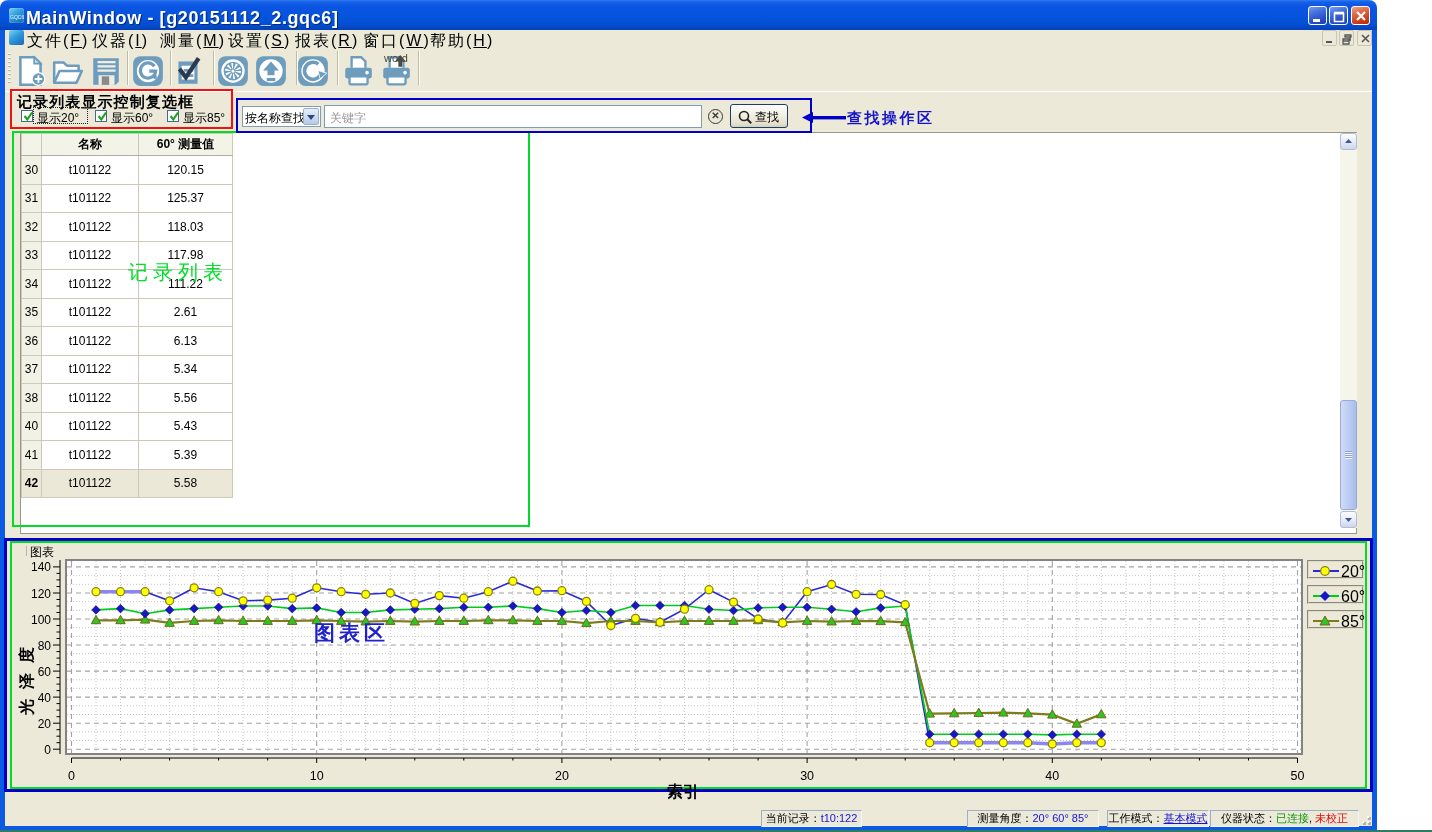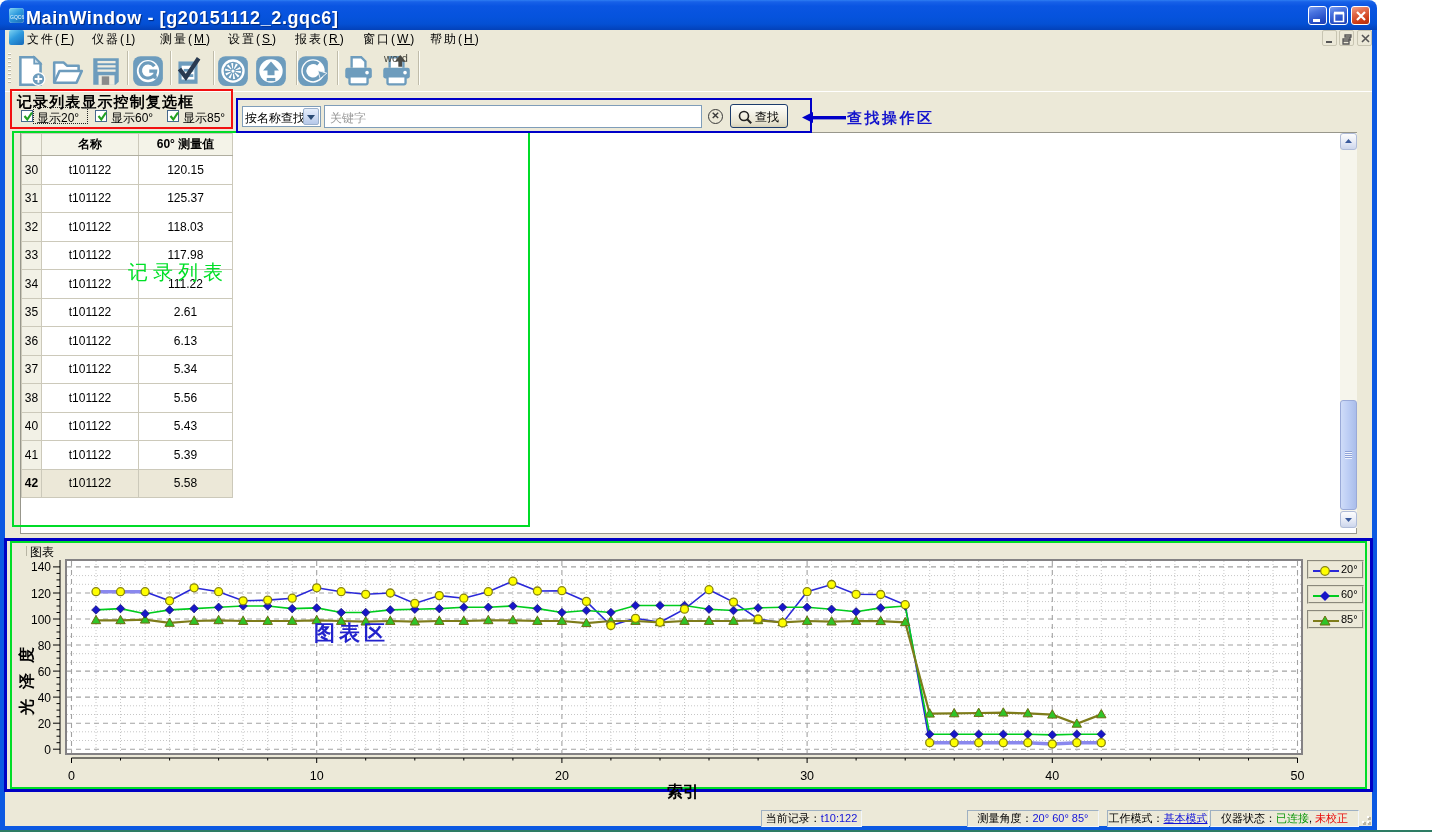--- a/index.html
+++ b/index.html
@@ -21,21 +21,21 @@
 .capbtn svg{position:absolute;left:0;top:0;}
 
 .frameL{position:absolute;left:0;top:30px;width:5px;height:796px;background:#0c59e2;}
 .frameR{position:absolute;left:1372px;top:30px;width:5px;height:796px;background:#0c59e2;}
 .frameB{position:absolute;left:0;top:826px;width:1377px;height:4px;background:#0c59e2;}
 #client{position:absolute;left:5px;top:30px;width:1367px;height:796px;background:#ece9d8;}
 
 #greenstrip{position:absolute;left:0;top:830px;width:1432px;height:2px;background:#2e7c64;}
 
 #menubar{position:absolute;left:0;top:0;width:1367px;height:17px;}
-#menubar .mi{position:absolute;top:1px;font-size:12px;white-space:nowrap;letter-spacing:2px;}
+#menubar .mi{position:absolute;top:1px;font-size:16px;white-space:nowrap;letter-spacing:2px;}
 #mdiicon{position:absolute;left:4px;top:0px;width:15px;height:15px;border-radius:2px;
   background:linear-gradient(145deg,#7fd4f2 0%,#2e9ade 45%,#1668b8 100%);}
 .mdibtn{position:absolute;top:0px;width:15px;height:16px;background:#ece9d8;
   border:1px solid #c8c5b2;box-sizing:border-box;border-radius:2px;}
 .mdibtn svg{position:absolute;left:0;top:0;}
 
 #toolbar{position:absolute;left:0;top:17px;width:1367px;height:44px;border-bottom:1px solid #ffffff;}
 #grip{position:absolute;left:3px;top:6px;width:3px;height:32px;
   background:repeating-linear-gradient(180deg,#fff 0 1px,#b8b4a2 1px 2px,#ece9d8 2px 4px);}
 .tsep{position:absolute;top:4px;width:1px;height:34px;background:#c0bcaa;border-right:1px solid #fdfdf6;}
@@ -84,21 +84,21 @@
 #greenbox{position:absolute;left:12px;top:131px;width:518px;height:396px;border:2px solid #00dc28;box-sizing:border-box;}
 #greentxt{position:absolute;left:128px;top:259px;font-size:20px;letter-spacing:5px;color:#00e028;white-space:nowrap;}
 
 #cblue{position:absolute;left:4px;top:538px;width:1369px;height:254px;border:3px solid #0000c4;box-sizing:border-box;}
 #cgreen{position:absolute;left:10px;top:541px;width:1357px;height:248px;border:2px solid #00dc28;box-sizing:border-box;}
 #gblbl{position:absolute;left:30px;top:544px;font-size:12px;background:transparent;font-family:Liberation Mono, monospace;}
 #gbline{position:absolute;left:26px;top:546px;width:1px;height:10px;background:#b8b5a4;}
 #charttxt{position:absolute;left:314px;top:619px;font-size:21px;letter-spacing:4px;font-weight:bold;color:#2222cc;}
 .legend{position:absolute;left:1307px;width:57px;height:19px;background:#ece9d8;
   border:2px groove #dedbc8;box-sizing:border-box;}
-.legend span{position:absolute;left:32px;top:1px;font-size:11px;}
+.legend span{position:absolute;left:32px;top:1px;font-size:16px;}
 .legend svg{position:absolute;left:3px;top:2px;}
 
 .sp{position:absolute;top:810px;height:17px;border:1px solid;border-color:#9eb0c2 #f2f6fa #f2f6fa #9eb0c2;
   box-sizing:border-box;background:#ece9d8;font-size:11px;text-align:center;line-height:15px;white-space:nowrap;}
 .bl{color:#1414d8;}
 #sizegrip{position:absolute;left:1359px;top:813px;width:13px;height:13px;}
 </style></head>
 <body>
 <div id="win">
  <div id="titlebar">

